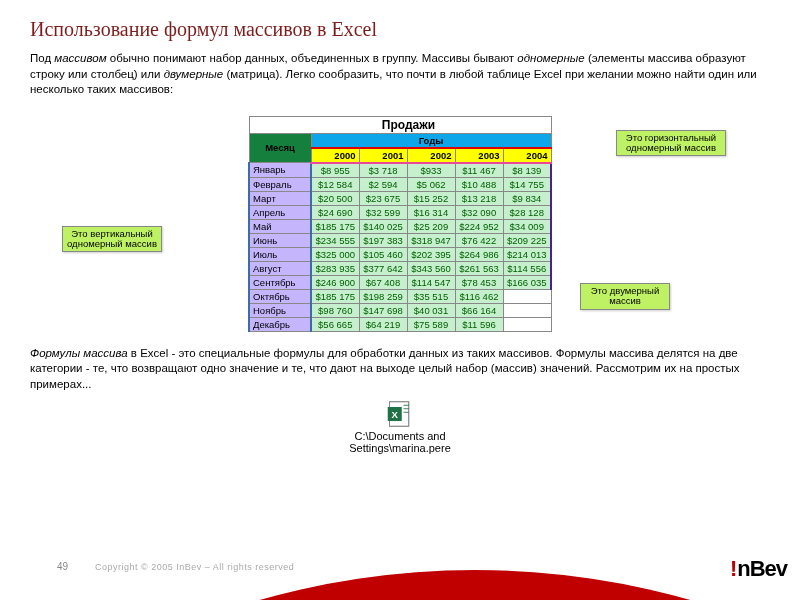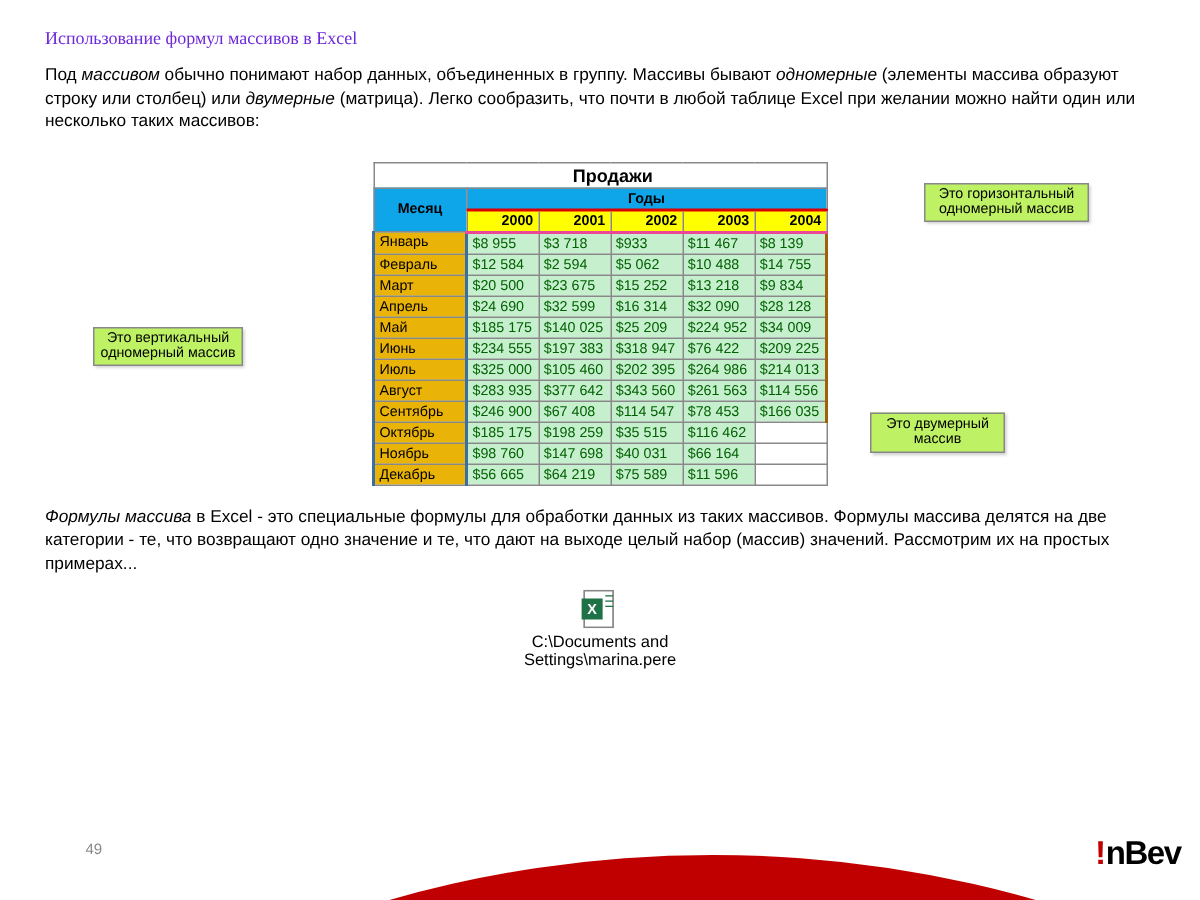--- a/index.html
+++ b/index.html
@@ -7,22 +7,22 @@
     width: 800px; height: 600px;
     font-family: Arial, sans-serif;
     background: #fff;
     position: relative;
     overflow: hidden;
   }
   .slide {
     padding: 18px 30px 0 30px;
   }
   .title {
-    font-size: 12px;
-    color: #6d28d9;
+    font-size: 20px;
+    color: #7f1d1d;
     font-family: "Times New Roman", serif;
     margin-bottom: 10px;
   }
   .body-text {
     font-size: 11.5px;
     color: #000;
     line-height: 1.35;
     margin-bottom: 8px;
   }
   .body-text .em { font-style: italic; }
@@ -61,41 +61,41 @@
     text-align: center;
     font-weight: bold;
     font-size: 12px;
     background: #fff;
     padding-left: 20px;
   }
   table.excel .years-label {
     text-align: center;
     background: #0ea5e9;
   }
-  table.excel .corner { background: #0ea5e9; text-align:center; }
+  table.excel .corner { background: #15803d; text-align:center; }
   table.excel .year-head {
     background: #ffff00;
     text-align: right;
     width: 48px;
   }
   table.excel .year-head.red { border-bottom: 2px solid #ec4899; border-top: 2px solid #d00; }
   table.excel .month {
-    background: #eab308;
+    background: #c4b5fd;
     text-align: left;
     width: 62px;
     border-left: 2px solid #3a6ea5;
     border-right: 2px solid #3a6ea5;
   }
   table.excel .val {
     background: #c6efce;
     color: #006100;
-    text-align: left;
+    text-align: center;
     width: 48px;
   }
-  table.excel .val-last { border-right: 2px solid #a16207; }
+  table.excel .val-last { border-right: 2px solid #4c1d95; }
   table.excel .val-plain { background: #fff; color:#006100; text-align:right; }
 
   .file-icon-wrap {
     text-align: center;
     margin-top: 6px;
   }
   .file-icon {
     width: 28px; height: 28px;
     display: block;
     margin: 0 auto 2px auto;
@@ -291,14 +291,15 @@
       <line x1="20" y1="14" x2="26" y2="14" stroke="#1f7246"></line>
     </svg>
     <div class="file-path">C:\Documents and</div>
     <div class="file-path">Settings\marina.pere</div>
   </div>
 </div>
 
 <div class="footer">
   <div class="swoosh"></div>
   <div class="page-num">49</div>
+  <div class="copyright">Copyright © 2005 InBev – All rights reserved</div>
   <div class="logo"><span class="ex">!</span><span>nBev</span></div>
 </div>
 
 </body></html>

